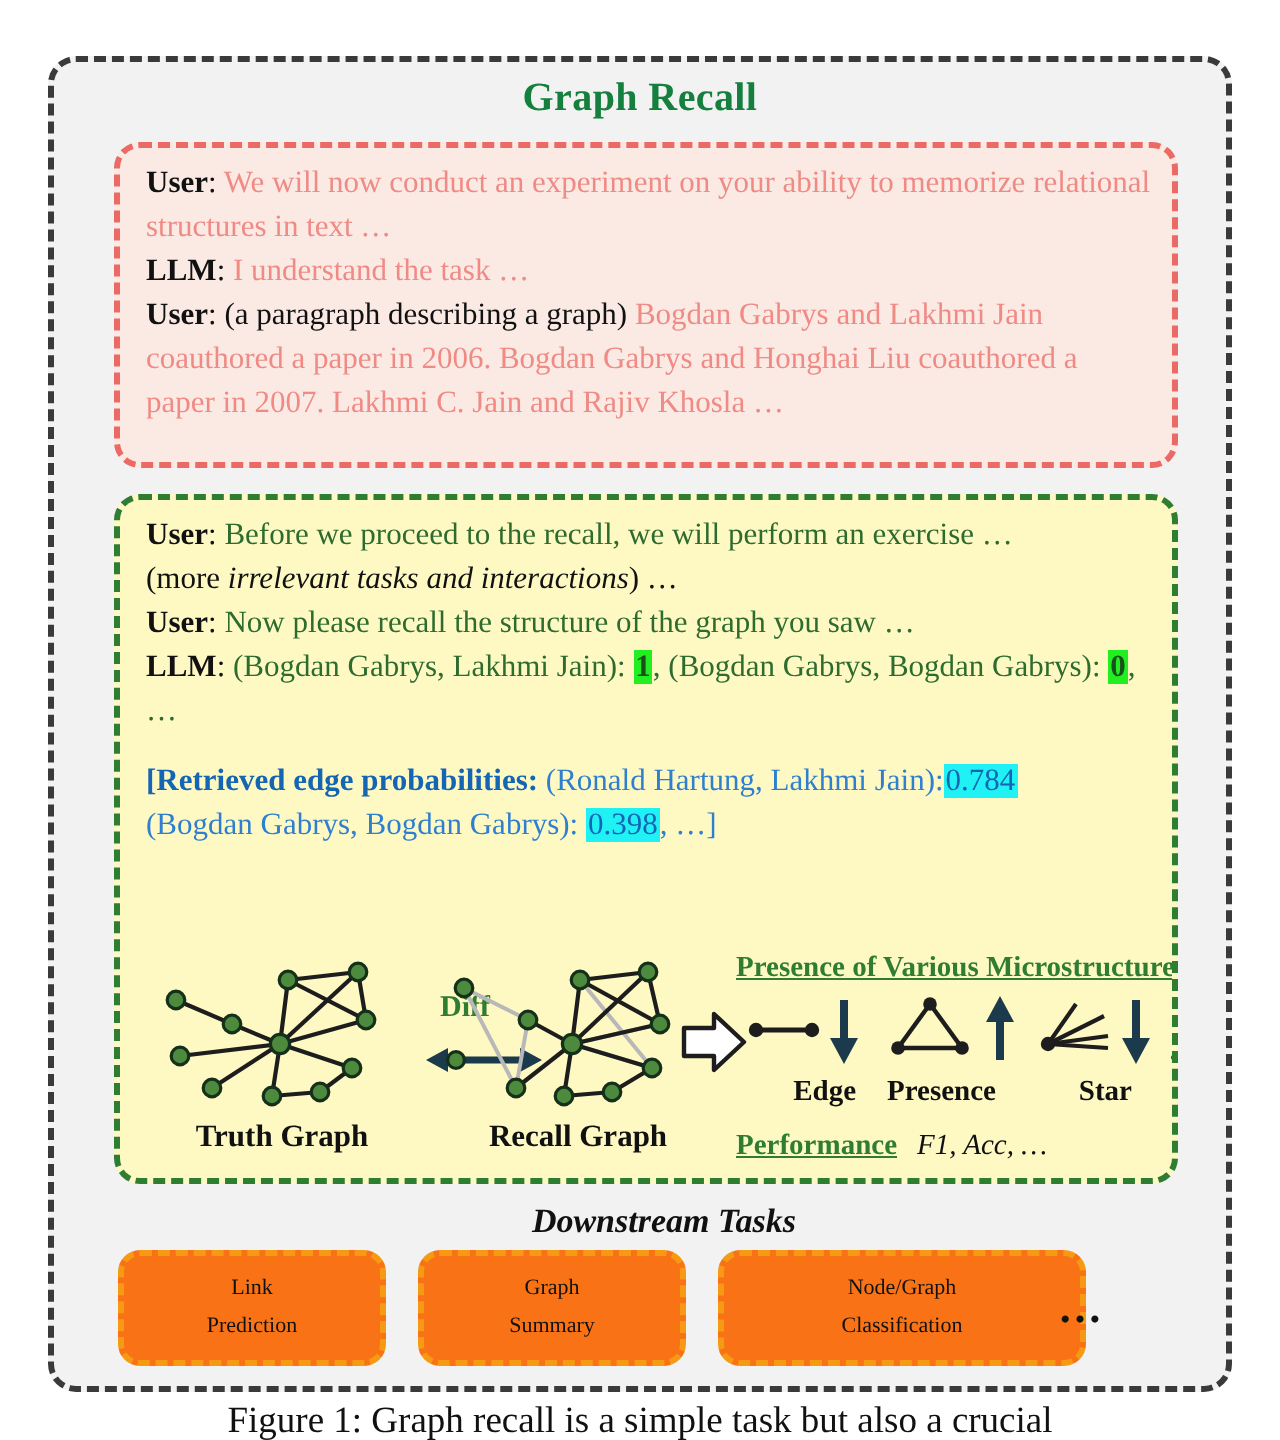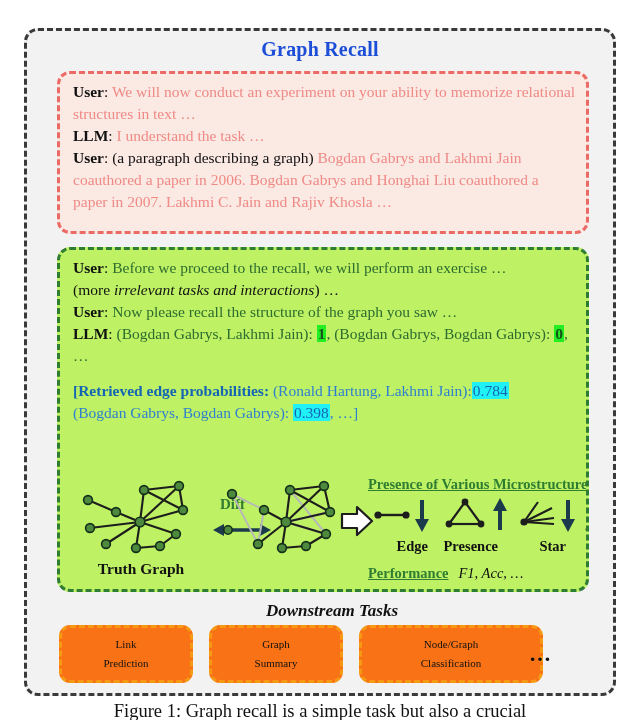--- a/index.html
+++ b/index.html
@@ -17,21 +17,21 @@
     background:#f2f2f2;
     border:3px dashed #3a3a3a;
     border-radius:14px;
     box-sizing:border-box;
   }
 
   .fig-title{
     text-align:center;
     font-size:20px;
     font-weight:bold;
-    color:#1d4ed8;
+    color:#15803d;
     letter-spacing:.2px;
     margin:5px 0 0 0;
     line-height:26px;
   }
 
   
   .red-box{
     position:absolute;left:30px;top:40px;width:532px;height:163px;
     background:#fbe9e4;
     border:3px dashed #ec6a65;
@@ -44,21 +44,21 @@
     color:#ef8a85;
     font-size:15.5px;
     line-height:22px;
   }
   .spk{color:#111111;font-weight:bold;}
   .blk{color:#111111;}
 
   
   .green-box{
     position:absolute;left:30px;top:216px;width:532px;height:345px;
-    background:#bef264;
+    background:#fef9c3;
     border:3px dashed #2f7d32;
     border-radius:13px;
     box-sizing:border-box;
     padding:7px 7px 0 13px;
     overflow:hidden;
   }
   .green-text{
     color:#2d6b2f;
     font-size:15.5px;
     line-height:22px;
@@ -241,20 +241,21 @@
               <circle cx="112" cy="34" r="4.4"></circle>
             <circle cx="10" cy="52" r="4.2"></circle>
               <circle cx="40" cy="66" r="4.4"></circle>
             <circle cx="64" cy="70" r="4.4"></circle>
               <circle cx="88" cy="68" r="4.4"></circle>
             <circle cx="108" cy="56" r="4.4"></circle>
           </g>
         </svg>
 
         <div class="cap-lbl" style="left:0px;width:146px;">Truth Graph</div>
+        <div class="cap-lbl" style="left:148px;width:146px;">Recall Graph</div>
 
         <svg class="graph-svg" style="left:272px;top:26px;" width="34" height="34" viewBox="0 0 34 34">
           <polygon points="2,10 17,10 17,3 32,17 17,31 17,24 2,24" fill="#ffffff" stroke="#1d1d1d" stroke-width="2.2" stroke-linejoin="round"></polygon>
         </svg>
 
         <div class="micro-head">Presence of Various Microstructures</div>
 
         <div class="micro-row">
 
           <svg style="position:absolute;left:2px;top:2px;" width="46" height="30" viewBox="0 0 46 30">

